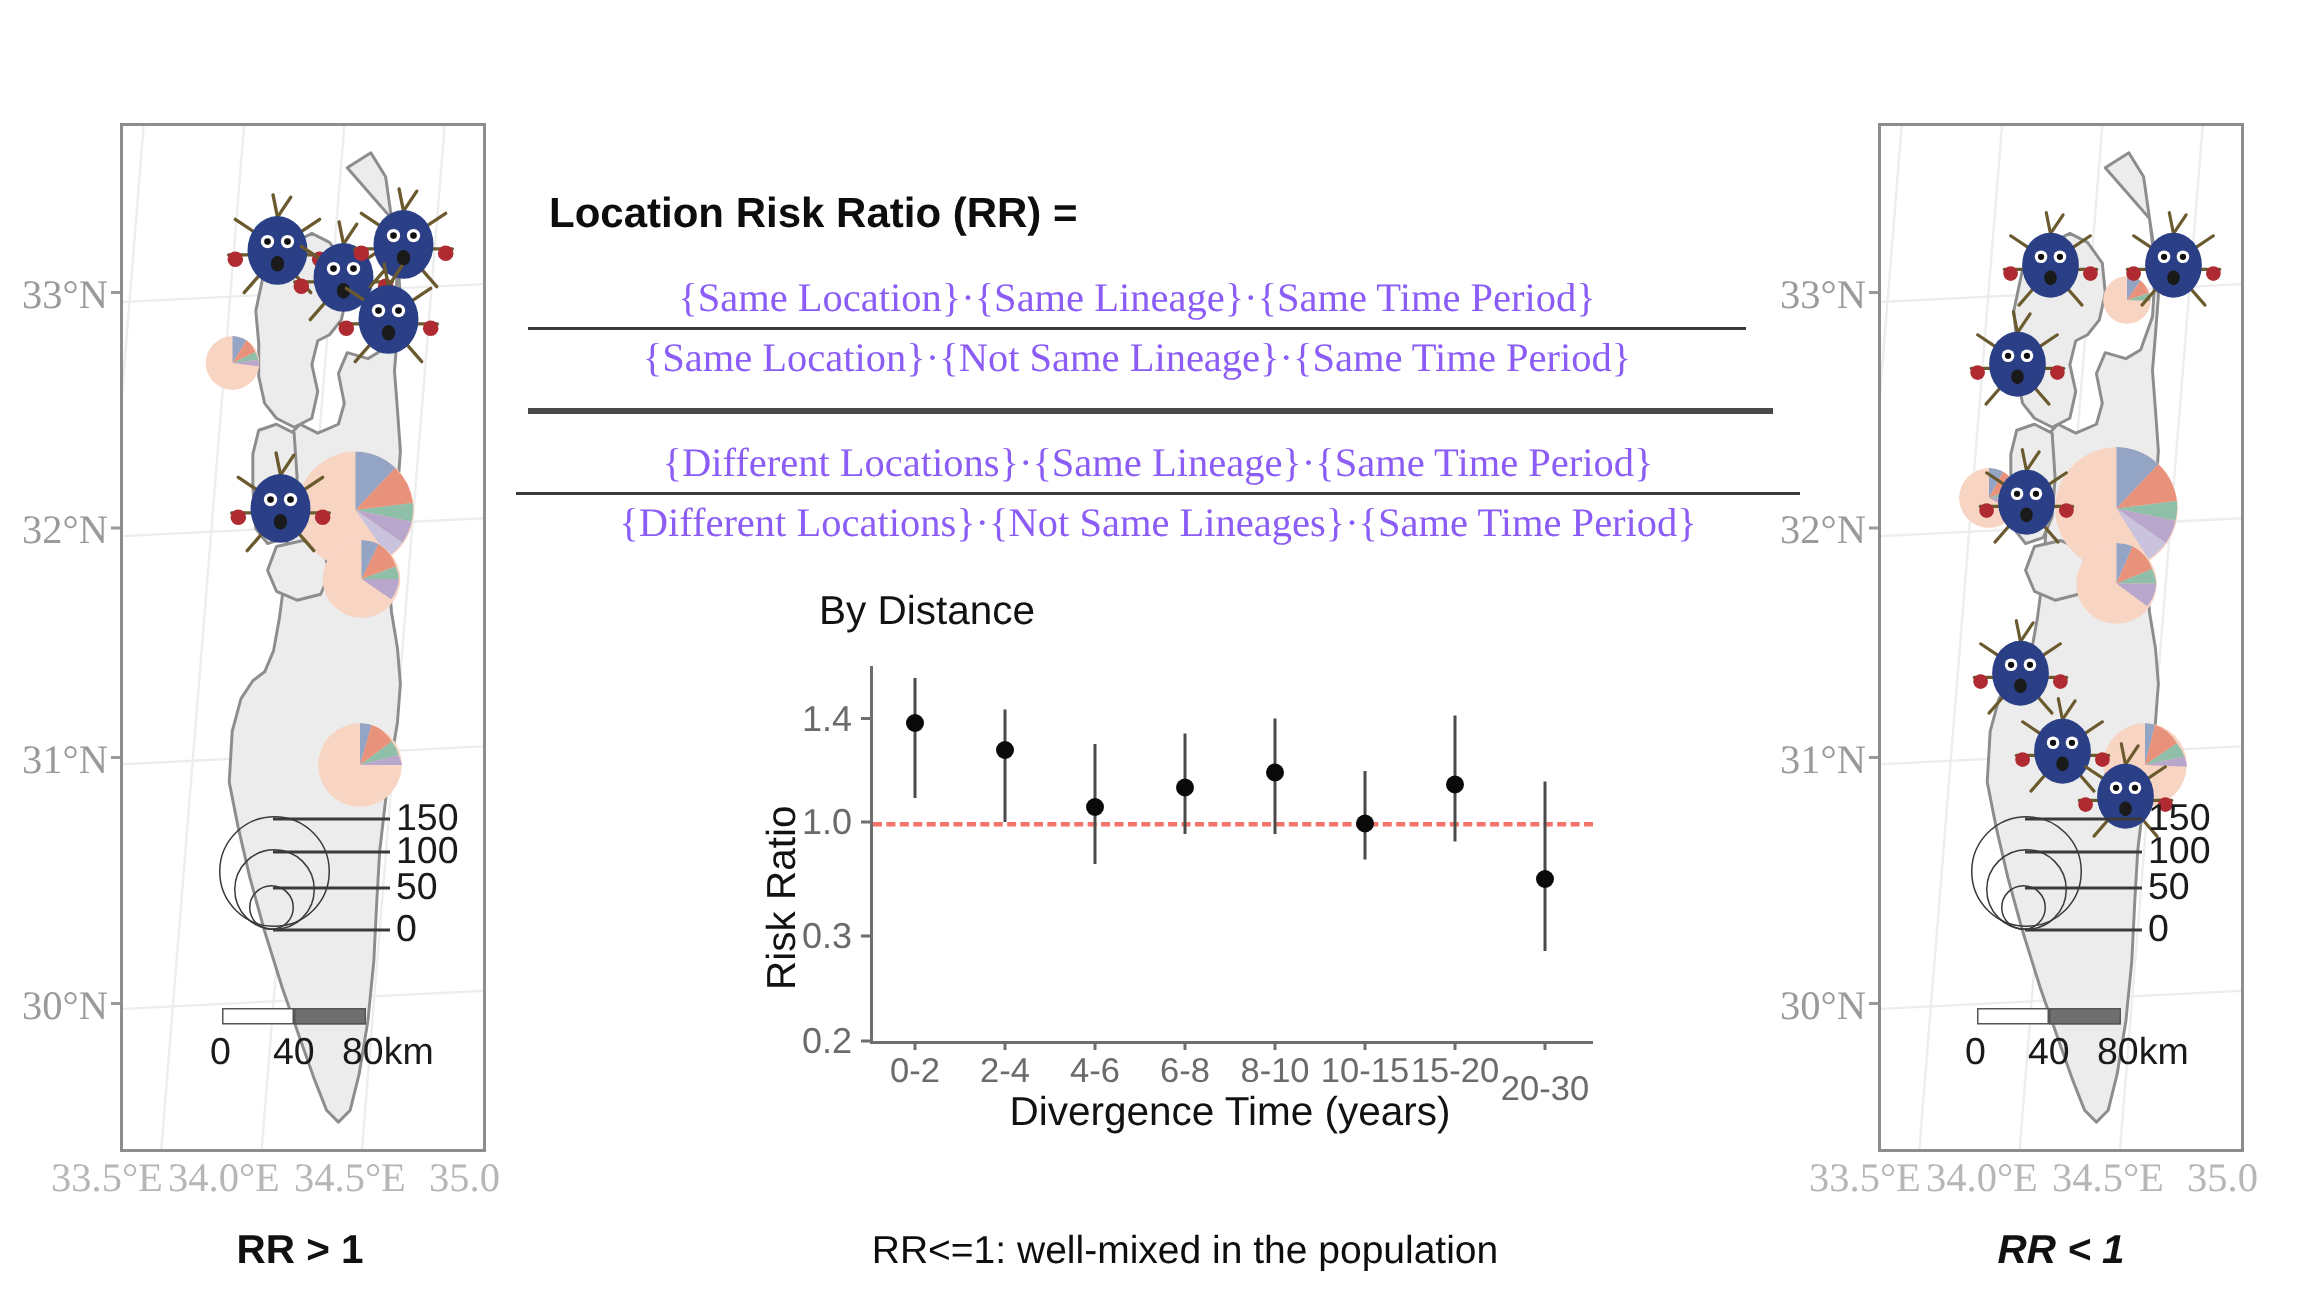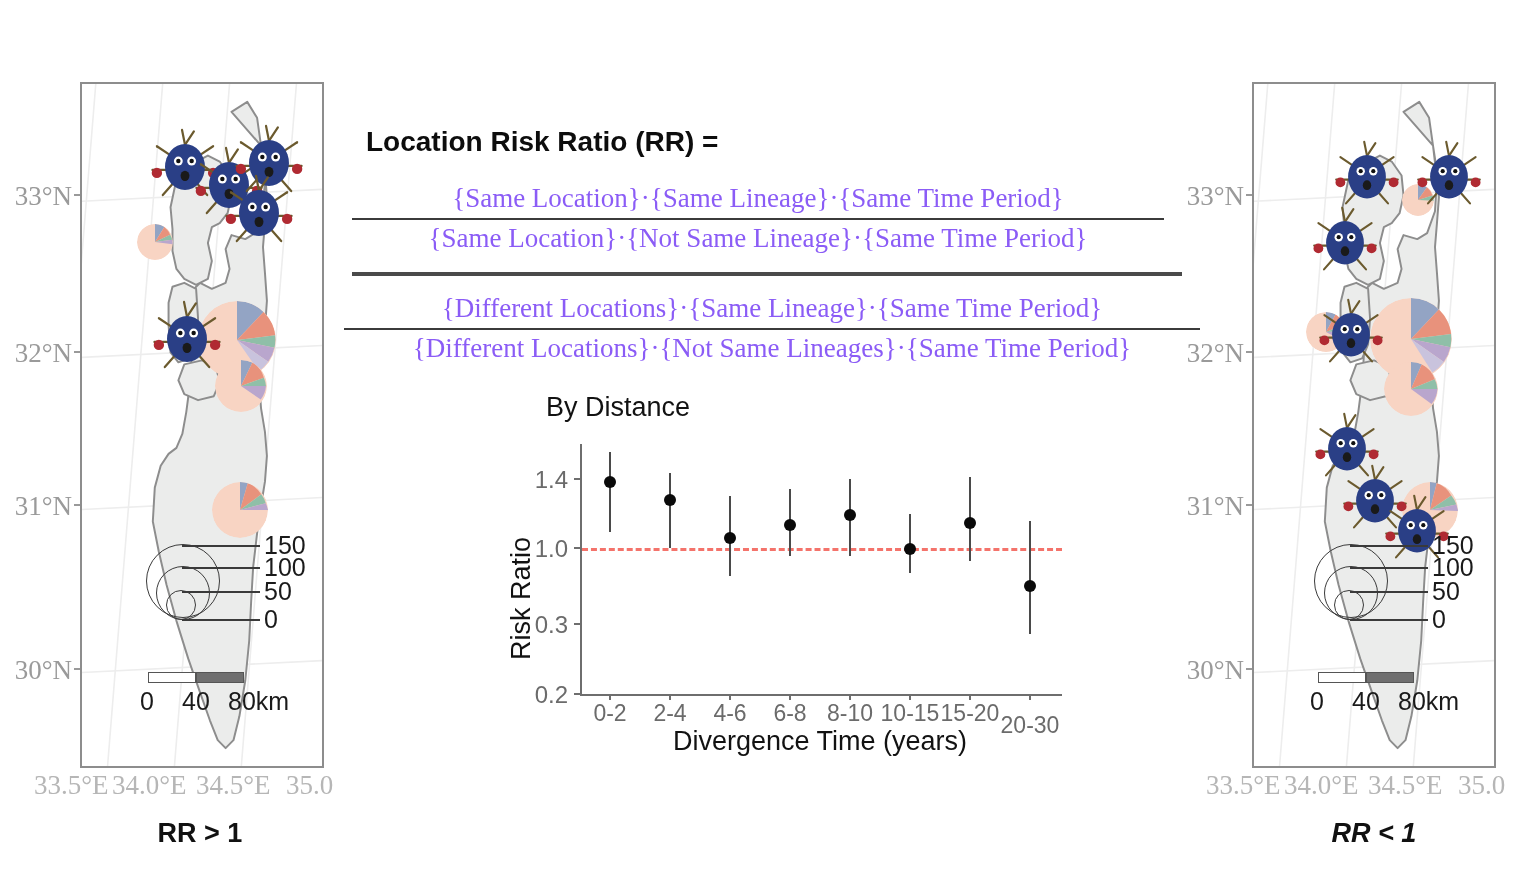--- a/index.html
+++ b/index.html
@@ -687,14 +687,15 @@
         <div class="xtick-lbl" style="left: 250px; width: 80px; top: 308px;">6-8</div>
         <div class="xtick-lbl" style="left: 310px; width: 80px; top: 308px;">8-10</div>
         <div class="xtick-lbl" style="left: 370px; width: 80px; top: 308px;">10-15</div>
         <div class="xtick-lbl" style="left: 430px; width: 80px; top: 308px;">15-20</div>
         <div class="xtick-lbl" style="left: 490px; width: 80px; top: 320px;">20-30</div>
       </div>
 
     <div class="xlab" style="left:80px; top:334px; width:480px;">Divergence Time (years)</div>
   </div>
 
+  <div class="note" style="left:480px; top:818px; width:620px;">RR&lt;=1: well-mixed in the population</div>
 
 </div>
 
 </body></html>

